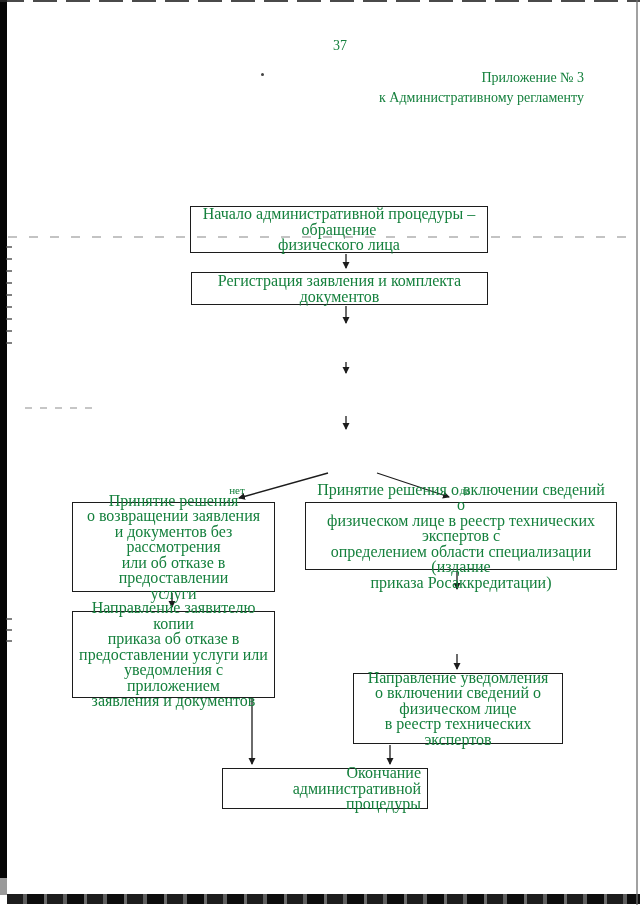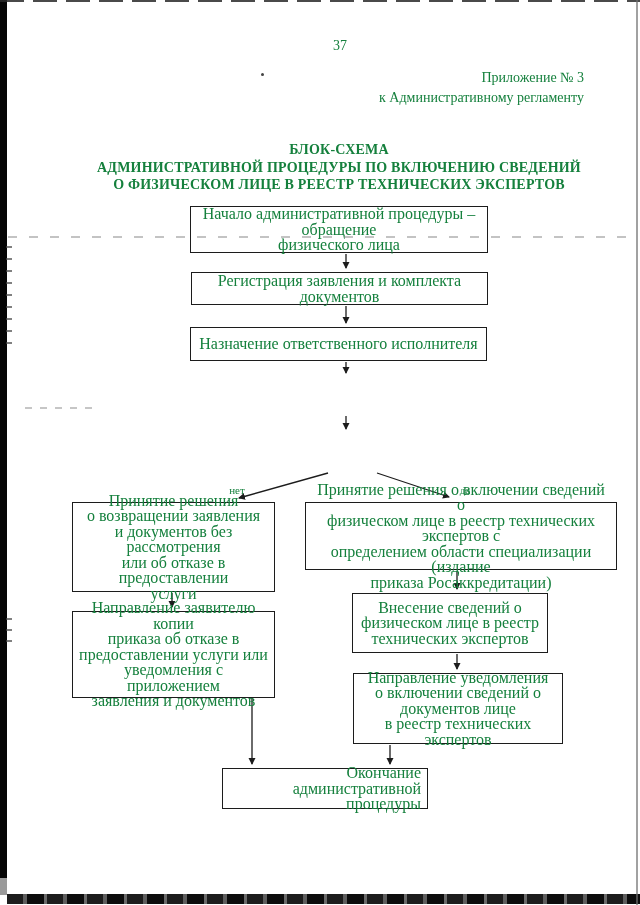--- a/index.html
+++ b/index.html
@@ -61,23 +61,20 @@
   .a-dot{left:261px;top:73px;width:3px;height:3px;background:#444;border-radius:50%;z-index:6;}
 </style>
 </head>
 <body>
 
 <div id="page">
 
   <div class="pagenum">37</div>
   <div class="appendix">Приложение № 3
 к Административному регламенту</div>
-  <div class="doctitle">БЛОК-СХЕМА
-АДМИНИСТРАТИВНОЙ ПРОЦЕДУРЫ ПО ВКЛЮЧЕНИЮ СВЕДЕНИЙ
-О ФИЗИЧЕСКОМ ЛИЦЕ В РЕЕСТР ТЕХНИЧЕСКИХ ЭКСПЕРТОВ</div>
 
   <svg id="wires" viewBox="0 0 640 905" xmlns="http://www.w3.org/2000/svg">
     <defs>
       <marker id="arr" markerWidth="9" markerHeight="9" refX="6" refY="3.5" orient="auto" markerUnits="userSpaceOnUse">
         <path d="M0,0 L7,3.5 L0,7 Z" fill="#1c1c1c"></path>
       </marker>
     </defs>
     <g stroke="#1c1c1c" stroke-width="1.3" fill="none">
       <line x1="346" y1="254" x2="346" y2="268" marker-end="url(#arr)"></line>
       <line x1="346" y1="306" x2="346" y2="323" marker-end="url(#arr)"></line>
@@ -92,41 +89,37 @@
       <line x1="390" y1="745" x2="390" y2="764" marker-end="url(#arr)"></line>
     </g>
   </svg>
 
   <div class="branch-label b-no">нет</div>
   <div class="branch-label b-yes">да</div>
 
   <div class="node n-start">Начало административной процедуры – обращение
 физического лица</div>
   <div class="node n-register">Регистрация заявления и комплекта документов</div>
-  <div class="node n-assign">Назначение ответственного исполнителя</div>
   <div class="node n-return">Принятие решения
 о возвращении заявления
 и документов без рассмотрения
 или об отказе в предоставлении
 услуги</div>
   <div class="node n-include">Принятие решения о включении сведений о
 физическом лице в реестр технических экспертов с
 определением области специализации (издание
 приказа Росаккредитации)</div>
   <div class="node n-copy">Направление заявителю копии
 приказа об отказе в
 предоставлении услуги или
 уведомления с приложением
 заявления и документов</div>
-  <div class="node n-registry">Внесение сведений о
-физическом лице в реестр
-технических экспертов</div>
   <div class="node n-notice">Направление уведомления
 о включении сведений о
-документов лице
+физическом лице
 в реестр технических экспертов</div>
   <div class="node n-end">Окончание административной
 процедуры</div>
 
   <div class="art a-leftbar"></div>
   <div class="art a-leftbar-fade"></div>
   <div class="art a-bottombar"></div>
   <div class="art a-topline"></div>
   <div class="art a-rightline"></div>
   <div class="art a-dashrow"></div>

